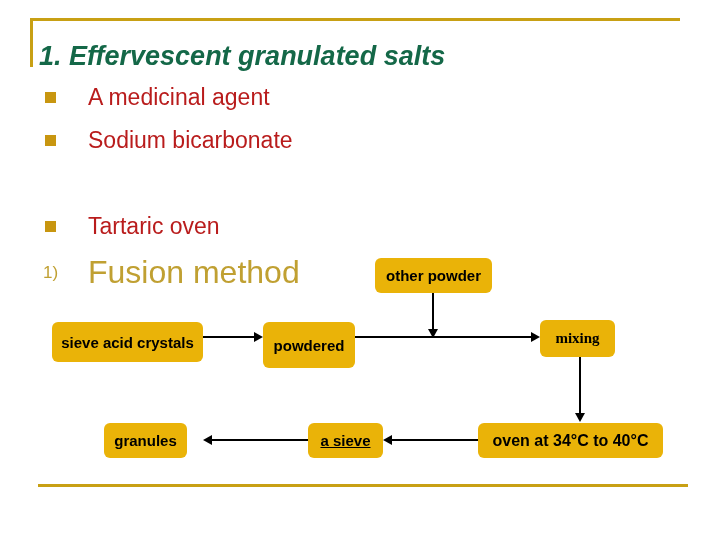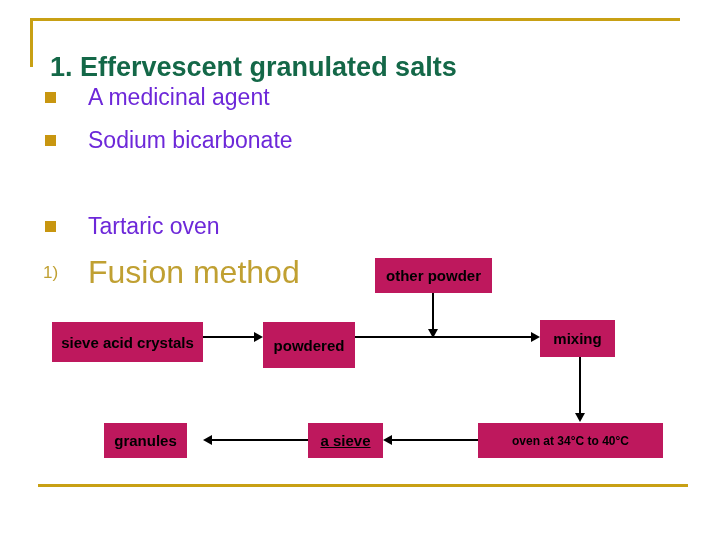--- a/index.html
+++ b/index.html
@@ -9,53 +9,54 @@
     background: #FFFFFF;
     font-family: "Liberation Sans", sans-serif;
     overflow: hidden;
   }
   
   .top-line    { position: absolute; left: 30px; top: 18px; width: 650px; height: 3px; background: #C8A014; }
   .corner-line { position: absolute; left: 30px; top: 18px; width: 3px; height: 49px; background: #C8A014; }
   .bottom-line { position: absolute; left: 38px; top: 484px; width: 650px; height: 3px; background: #C8A014; }
 
   .title {
-    position: absolute; left: 38px; top: 40px; margin: 12px;
+    position: absolute; left: 38px; top: 40px; margin: 1px;
     font-size: 27px; font-weight: bold; color: #146848;
-    letter-spacing: 0px; white-space: nowrap;
+    letter-spacing: 0px; white-space: nowrap; font-style: italic;
   }
 
   .bullet-row { position: absolute; left: 45px; display: flex; align-items: flex-start; }
   .bullet-sq  { width: 11px; height: 11px; background: #C89610; margin-top: 8px; flex: none; }
-  .bullet-text{ margin-left: 32px; font-size: 23px; color: #6d28d9; line-height: 26px; white-space: nowrap; }
+  .bullet-text{ margin-left: 32px; font-size: 23px; color: #b91c1c; line-height: 26px; white-space: nowrap; }
 
   .num-marker {
     position: absolute; left: 43px; top: 263px;
     font-size: 17px; color: #C0A032;
   }
   .fusion {
     position: absolute; left: 88px; top: 254px;
     font-size: 32px; color: #C0A032; white-space: nowrap;
   }
 
   
   .fbox {
     position: absolute;
-    background: #be185d; color: #000;
+    background: #eab308; color: #000;
     font-weight: bold; font-size: 15px;
     display: flex; align-items: center; justify-content: center;
     white-space: nowrap;
+    border-radius: 6px;
   }
   .b-other    { left: 375px; top: 258px; width: 117px; height: 35px; }
   .b-citric   { left:  52px; top: 322px; width: 151px; height: 40px; }
   .b-powdered { left: 263px; top: 322px; width:  92px; height: 46px; }
-  .b-mixing   { left: 540px; top: 320px; width:  75px; height: 37px; }
+  .b-mixing   { left: 540px; top: 320px; width:  75px; height: 37px; font-family: Liberation Serif, serif; }
   .b-granules { left: 104px; top: 423px; width:  83px; height: 35px; }
   .b-sieve    { left: 308px; top: 423px; width:  75px; height: 35px; text-decoration: underline; }
-  .b-oven     { left: 478px; top: 423px; width: 185px; height: 35px; font-size: 12px; }
+  .b-oven     { left: 478px; top: 423px; width: 185px; height: 35px; font-size: 16px; }
 
   
   .aline { position: absolute; background: #000; }
   .ahead { position: absolute; width: 0; height: 0; }
   .ahead.right { border-top: 5px solid transparent; border-bottom: 5px solid transparent; border-left: 9px solid #000; }
   .ahead.left  { border-top: 5px solid transparent; border-bottom: 5px solid transparent; border-right: 9px solid #000; }
   .ahead.down  { border-left: 5px solid transparent; border-right: 5px solid transparent; border-top: 9px solid #000; }
 
   .l-citric-powdered { left: 203px; top: 336px; width: 53px; height: 2px; }
   .h-citric-powdered { left: 254px; top: 332px; }

